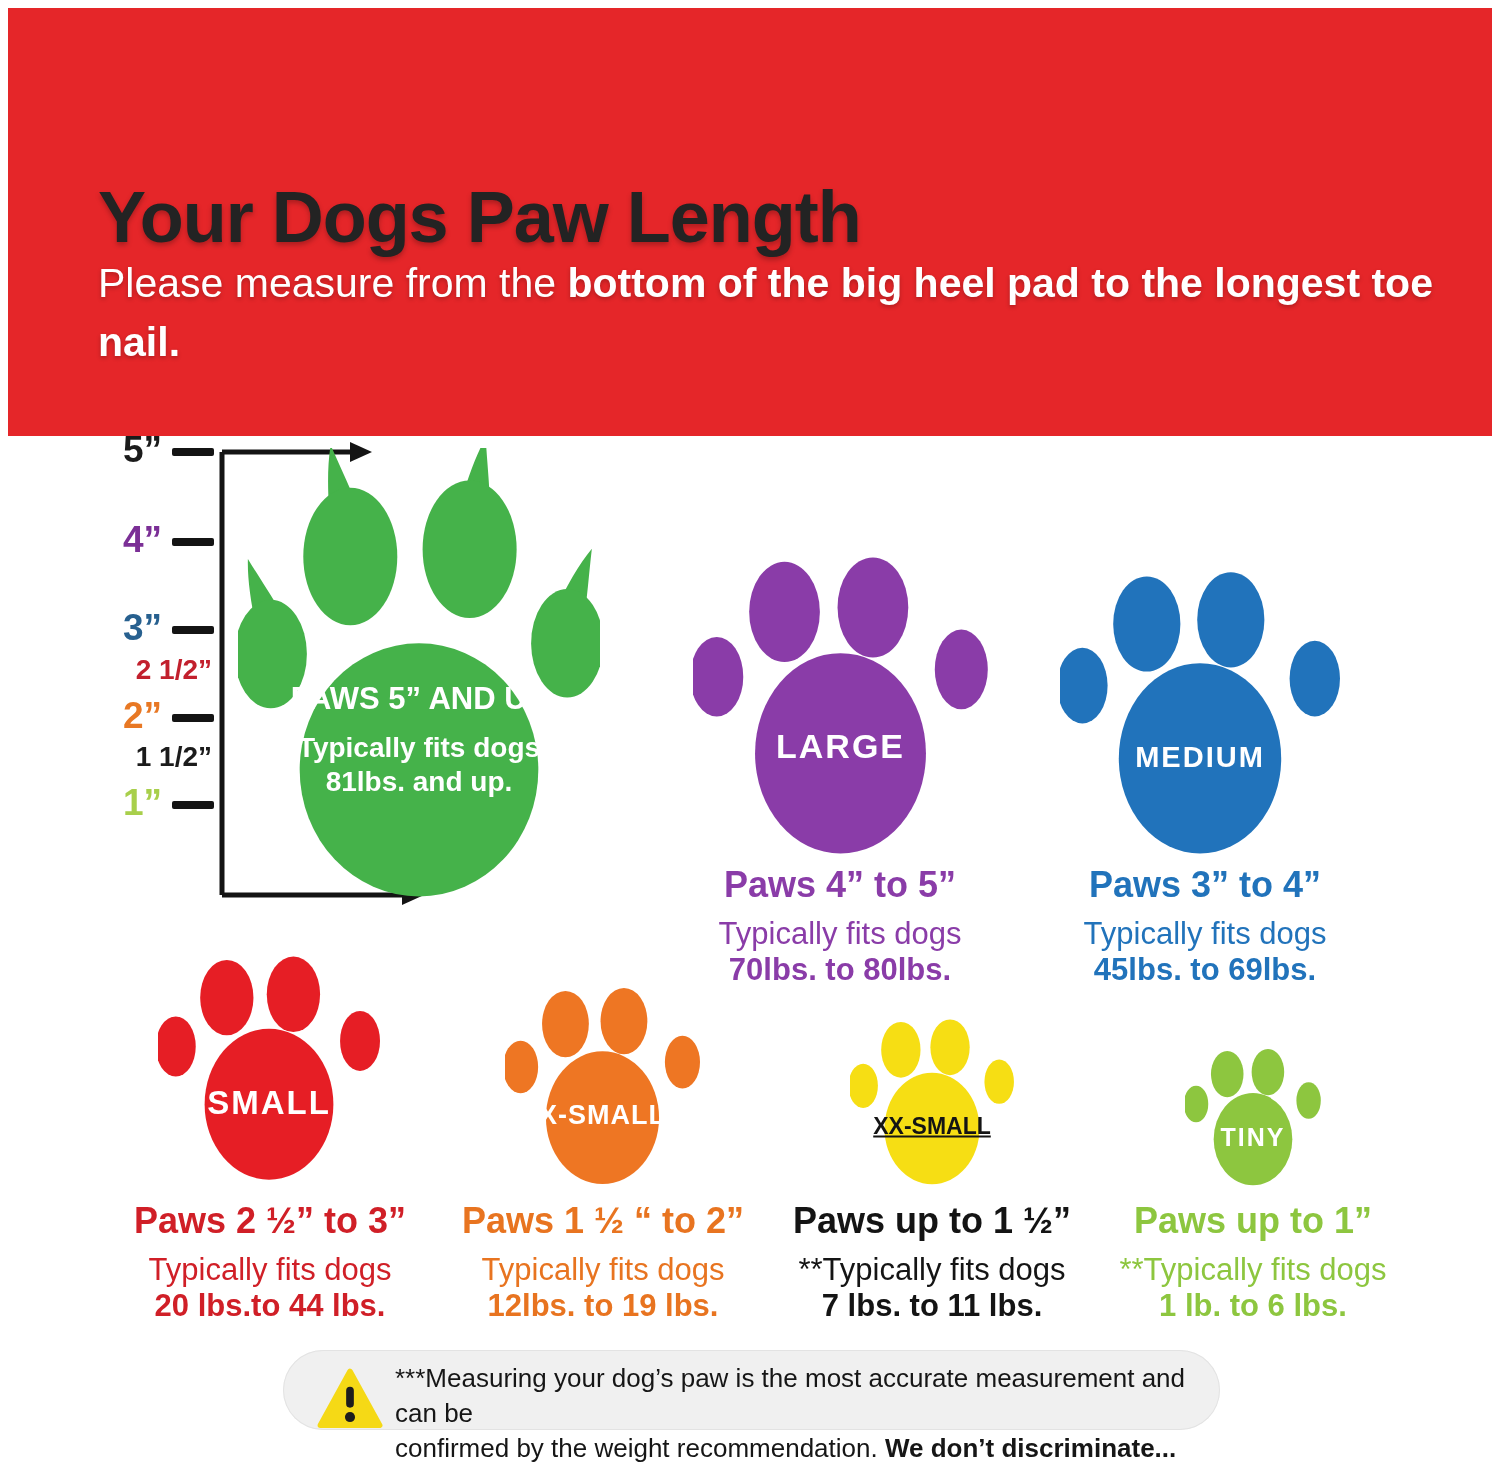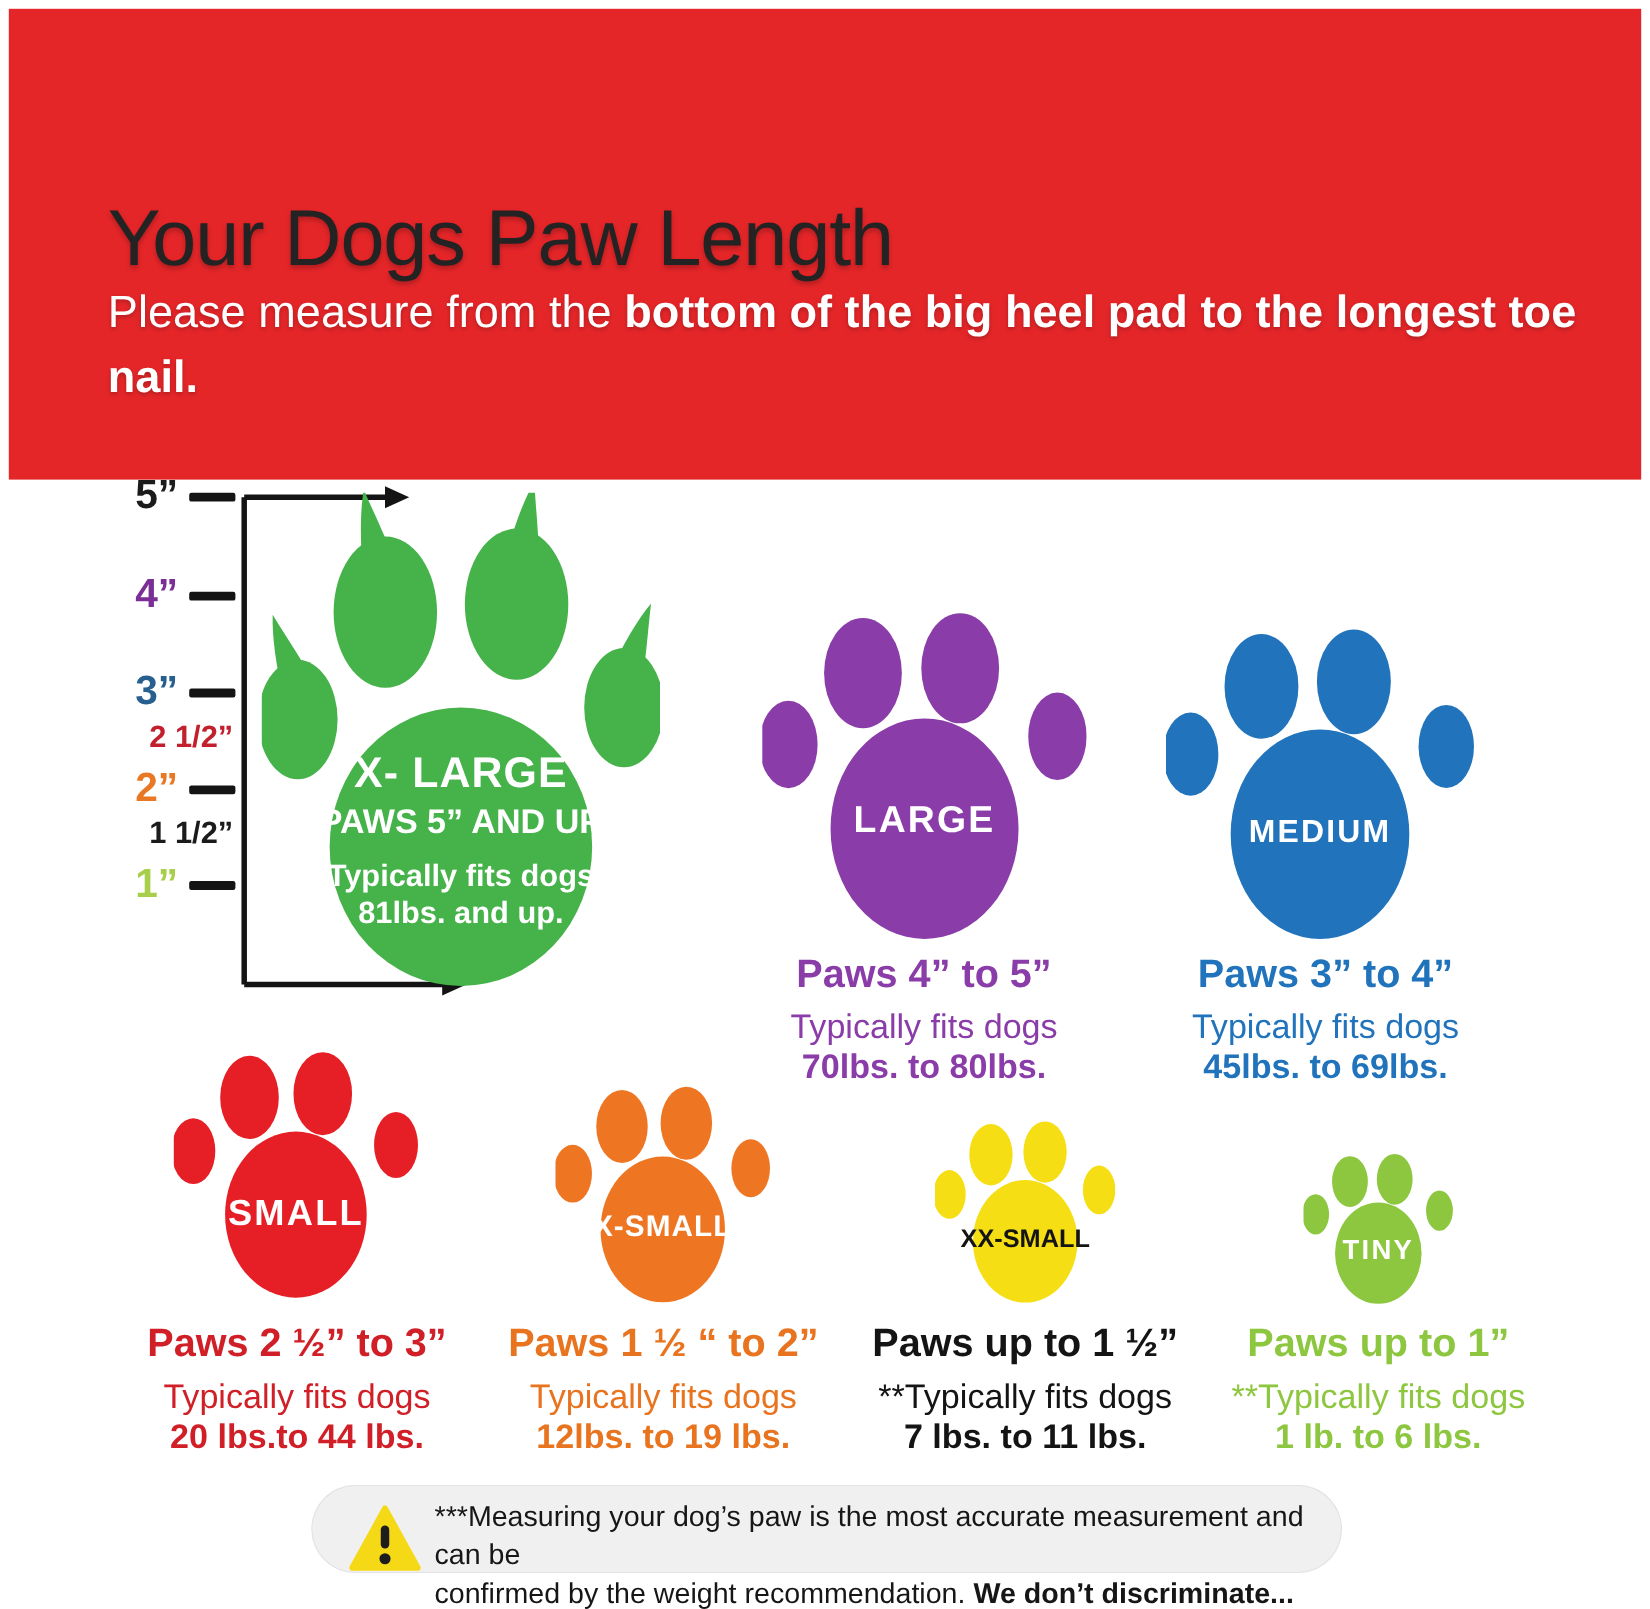--- a/index.html
+++ b/index.html
@@ -9,21 +9,21 @@
   }
   
   .header{position:absolute;left:8px;top:8px;width:1484px;height:428px;}
   .header h1{
     position:absolute;left:88px;top:42px;margin:0;color:#ffffff;
     font-size:118px;font-weight:bold;letter-spacing:-1px;
     text-shadow:0 4px 7px rgba(0,0,0,0.30);
   }
   .header h2{
     position:absolute;left:90px;top:168px;margin:0;color:#232323;
-    font-size:72px;font-weight:normal;letter-spacing:-1px;
+    font-size:72px;font-weight:bold;letter-spacing:-1px;
     text-shadow:0 3px 5px rgba(0,0,0,0.25);
   }
   .header .instr{
     position:absolute;left:90px;top:246px;margin:0;color:#ffffff;
     font-size:41px;line-height:59px;font-weight:normal;
     text-shadow:0 2px 4px rgba(0,0,0,0.25);
   }
   .header .instr b{font-weight:bold;}
   
   .rlabel{position:absolute;font-weight:bold;text-align:right;}
@@ -103,21 +103,20 @@
         <path d="M -8,12 C -6,-4 -3,-18 1,-28 C 4,-13 7,-2 9,12 C 3,7 -3,7 -8,12 Z" transform="translate(14,88) rotate(-20)"></path>
         <path d="M -8,12 C -6,-4 -3,-18 1,-28 C 4,-13 7,-2 9,12 C 3,7 -3,7 -8,12 Z" transform="translate(186,82) rotate(18)"></path>
         <ellipse cx="62" cy="60" rx="26" ry="38"></ellipse>
         <ellipse cx="128" cy="56" rx="26" ry="38"></ellipse>
         <ellipse cx="18" cy="114" rx="20" ry="30"></ellipse>
         <ellipse cx="182" cy="108" rx="20" ry="30"></ellipse>
         <ellipse cx="100" cy="178" rx="66" ry="70"></ellipse>
       </g>
     </svg>
     <div class="xl-text">
-      <div class="xl-name" style="color: rgb(255, 255, 255);">X- LARGE</div>
       <div class="xl-sub">PAWS 5” AND UP</div>
       <div class="xl-fits">Typically fits dogs</div>
       <div class="xl-weight">81lbs. and up.</div>
     </div>
   </div>
 
   <div class="paw" style="left: 693px; top: 553px; width: 295px; height: 302px; color: rgb(138, 60, 168);">
     <svg viewBox="0 0 200 205">
       <g fill="currentColor">
         <ellipse cx="62" cy="40" rx="24" ry="34"></ellipse>
@@ -172,21 +171,21 @@
   <div class="paw" style="left: 850px; top: 1017px; width: 164px; height: 168px; color: rgb(246, 222, 20);">
     <svg viewBox="0 0 200 205">
       <g fill="currentColor">
         <ellipse cx="62" cy="40" rx="24" ry="34"></ellipse>
         <ellipse cx="122" cy="37" rx="24" ry="34"></ellipse>
         <ellipse cx="16" cy="84" rx="18" ry="27"></ellipse>
         <ellipse cx="182" cy="79" rx="18" ry="27"></ellipse>
         <ellipse cx="100" cy="136" rx="58" ry="68"></ellipse>
       </g>
     </svg>
-    <div class="paw-label" style="top: 65%; font-size: 23px; letter-spacing: 0px; color: rgb(20, 20, 20);">XX-SMALL</div>
+    <div class="paw-label" style="top: 65%; font-size: 23px; letter-spacing: 0px; color: rgb(20, 20, 20); text-decoration: underline;">XX-SMALL</div>
   </div>
 
   <div class="paw" style="left: 1185px; top: 1047px; width: 136px; height: 139px; color: rgb(141, 198, 63);">
     <svg viewBox="0 0 200 205">
       <g fill="currentColor">
         <ellipse cx="62" cy="40" rx="24" ry="34"></ellipse>
         <ellipse cx="122" cy="37" rx="24" ry="34"></ellipse>
         <ellipse cx="16" cy="84" rx="18" ry="27"></ellipse>
         <ellipse cx="182" cy="79" rx="18" ry="27"></ellipse>
         <ellipse cx="100" cy="136" rx="58" ry="68"></ellipse>

